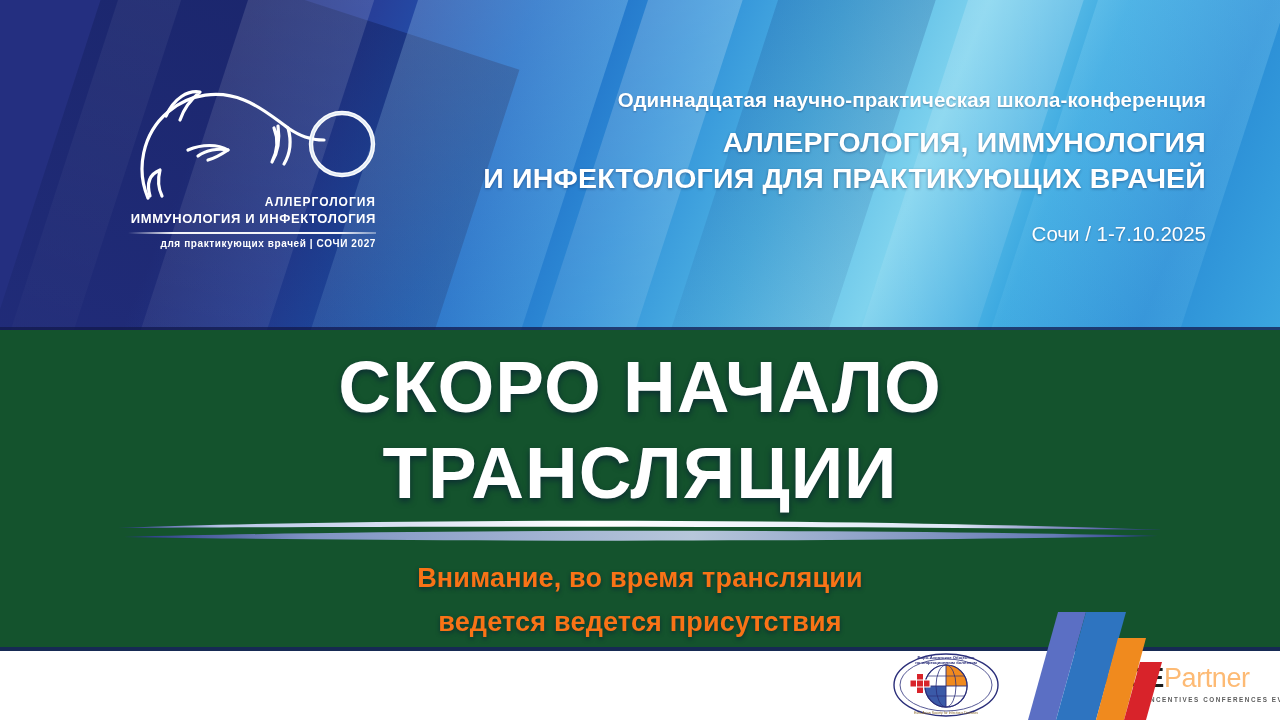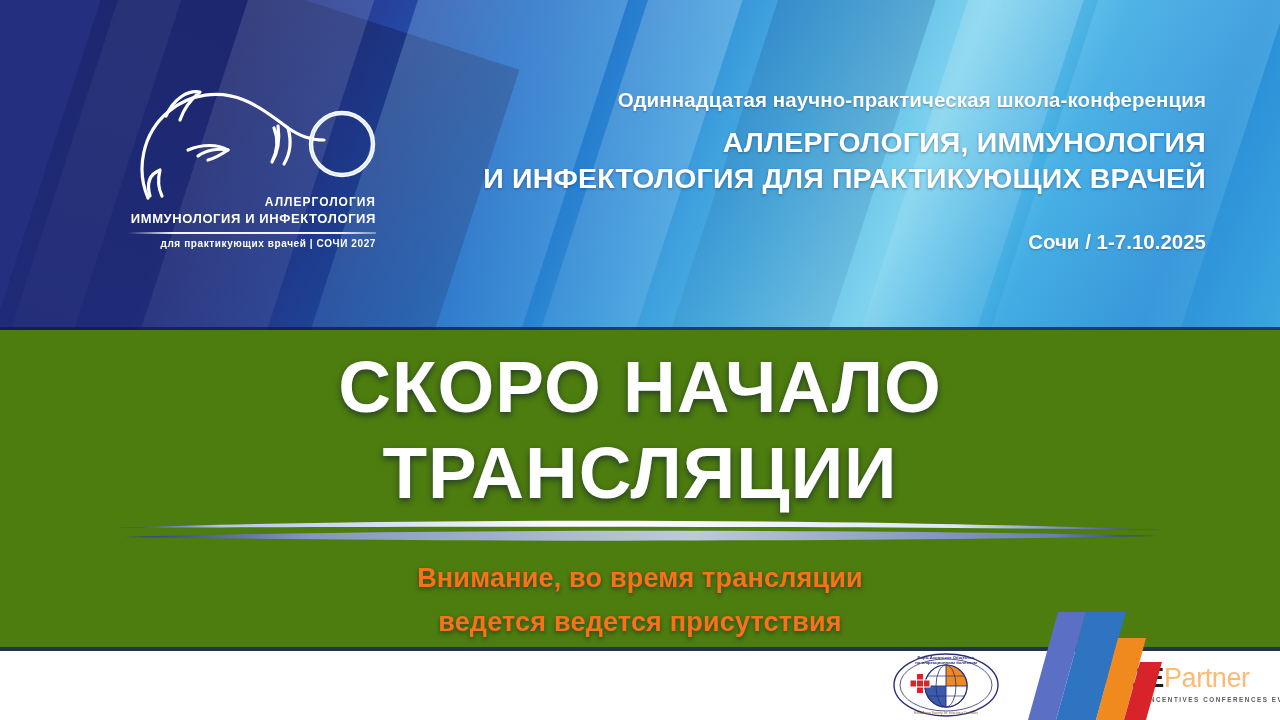--- a/index.html
+++ b/index.html
@@ -54,25 +54,25 @@
   .logo-rule{margin:5px 0 4px 0;height:2px;width:100%;
     background:linear-gradient(90deg,rgba(255,255,255,0),rgba(255,255,255,.95) 18%,rgba(255,255,255,.95) 85%,rgba(255,255,255,.35));}
   .logo-l3{font-size:10px;font-weight:700;letter-spacing:.6px;white-space:nowrap;}
 
   
   .hdr-texts{position:absolute;left:396px;top:86px;width:810px;color:#ffffff;text-align:right;}
   .hdr-kicker{font-size:20.5px;font-weight:700;letter-spacing:.1px;line-height:28px;
     text-shadow:0 1px 2px rgba(10,25,70,.35);}
   .hdr-title{font-size:28.5px;font-weight:800;letter-spacing:.2px;line-height:34px;margin-top:11px;
     text-shadow:0 1px 3px rgba(10,25,70,.40);}
-  .hdr-date{font-size:20.5px;font-weight:700;line-height:26px;margin-top:34px;
+  .hdr-date{font-size:20.5px;font-weight:400;line-height:26px;margin-top:26px;
     text-shadow:0 1px 2px rgba(10,25,70,.35);}
 
   
-  .main{position:absolute;left:0;top:330px;width:1280px;height:321px;background:#4d7c0f;overflow:hidden;}
+  .main{position:absolute;left:0;top:330px;width:1280px;height:321px;background:#14532d;overflow:hidden;}
   .main:after{content:"";position:absolute;left:0;bottom:0;width:100%;height:4px;background:#16205e;opacity:.8;}
   .big-title{
     position:absolute;left:0;top:14px;width:1280px;text-align:center;color:#fff;
     font-size:73px;font-weight:800;line-height:86px;letter-spacing:1px;
     text-shadow:0 3px 6px rgba(6,14,54,.55);
   }
   .divider{position:absolute;left:118px;top:516px;width:1046px;height:34px;}
   .sub{
     position:absolute;left:0;top:556px;width:1280px;text-align:center;color:#f97316;
     font-size:27px;font-weight:700;line-height:44px;letter-spacing:.2px;

